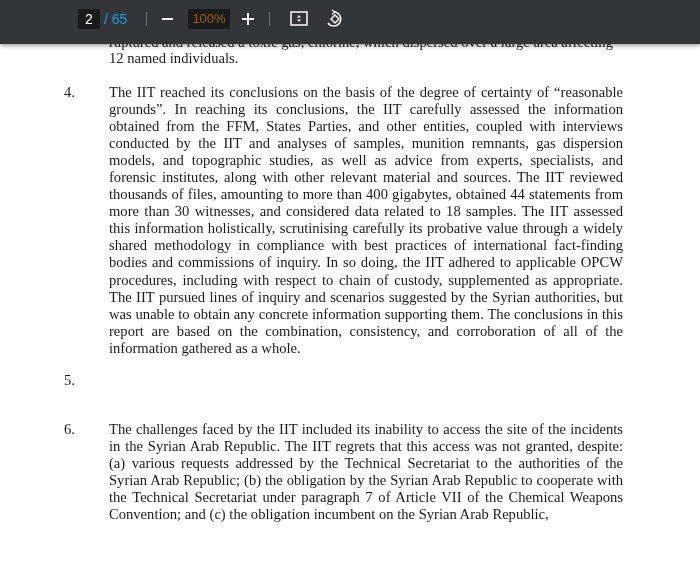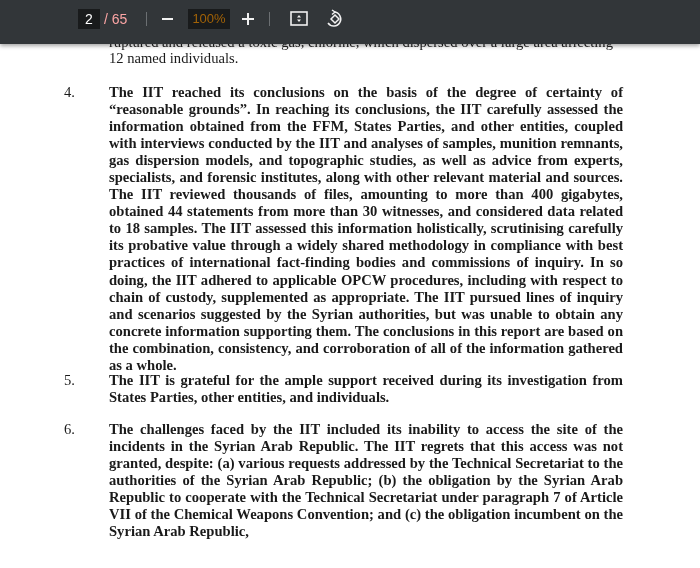--- a/index.html
+++ b/index.html
@@ -14,53 +14,52 @@
       box-shadow:0 2px 4px rgba(0,0,0,0.35);
       z-index:10;
       font-family:"Liberation Sans", sans-serif;
       color:#f1f1f1;
     }
     .page-input {
       position:absolute; left:78px; top:9px; width:22px; height:20px;
       background:#191b1c; color:#fff; font-size:14px; text-align:center; line-height:20px;
       border:none;
     }
-    .page-total { position:absolute; left:104px; top:9px; font-size:14px; line-height:20px; color:#fca5a5; }
+    .page-total { position:absolute; left:104px; top:9px; font-size:14px; line-height:20px; color:#0ea5e9; }
     .sep { position:absolute; top:12px; width:1px; height:14px; background:#6b6f72; }
     .zoom-out { position:absolute; left:158px; top:9px; width:20px; height:20px; cursor:pointer; }
     .zoom-out::before { content:""; position:absolute; left:4px; top:9px; width:11px; height:2px; background:#f1f1f1; }
     .zoom-val {
       position:absolute; left:188px; top:9px; width:42px; height:20px;
       background:#191b1c; color:#a16207; font-size:13px; line-height:20px; text-align:center;
     }
     .zoom-in { position:absolute; left:238px; top:9px; width:20px; height:20px; cursor:pointer; }
     .zoom-in::before { content:""; position:absolute; left:4px; top:9px; width:12px; height:2px; background:#f1f1f1; }
     .zoom-in::after { content:""; position:absolute; left:9px; top:4px; width:2px; height:12px; background:#f1f1f1; }
     .icon-btn { position:absolute; top:9px; width:22px; height:20px; cursor:pointer; }
     .page {
       position:absolute; left:0; top:0; width:700px; height:568px;
       color:#1a1a1a; font-size:14.6px;
     }
     .clip-line { position:absolute; left:109px; top:34px; width:520px; white-space:nowrap; font-size:14.6px; color:#222; }
     .line { position:absolute; left:109px; white-space:nowrap; font-size:14.6px; line-height:17px; }
-    .para { position:absolute; left:109px; width:514px; font-size:14.6px; line-height:17.05px; text-align:justify;font-weight:bold; }
+    .para { position:absolute; left:109px; width:514px; font-size:14.6px; line-height:17.05px; text-align:justify; }
     .num { position:absolute; left:64px; font-size:14.6px; line-height:17px; }
   </style>
 </head>
 <body>
 
 <div class="page">
   <div class="clip-line">ruptured and released a toxic gas, chlorine, which dispersed over a large area affecting</div>
   <div class="line" style="top:50px;">12 named individuals.</div>
 
   <div class="num" style="top:84px;">4.</div>
   <div class="para" style="top:84px;">The IIT reached its conclusions on the basis of the degree of certainty of “reasonable grounds”. In reaching its conclusions, the IIT carefully assessed the information obtained from the FFM, States Parties, and other entities, coupled with interviews conducted by the IIT and analyses of samples, munition remnants, gas dispersion models, and topographic studies, as well as advice from experts, specialists, and forensic institutes, along with other relevant material and sources. The IIT reviewed thousands of files, amounting to more than 400 gigabytes, obtained 44 statements from more than 30 witnesses, and considered data related to 18 samples. The IIT assessed this information holistically, scrutinising carefully its probative value through a widely shared methodology in compliance with best practices of international fact-finding bodies and commissions of inquiry. In so doing, the IIT adhered to applicable OPCW procedures, including with respect to chain of custody, supplemented as appropriate. The IIT pursued lines of inquiry and scenarios suggested by the Syrian authorities, but was unable to obtain any concrete information supporting them. The conclusions in this report are based on the combination, consistency, and corroboration of all of the information gathered as a whole.</div>
 
   <div class="num" style="top:372px;">5.</div>
-  <div class="para" style="top:372px;">The IIT is grateful for the ample support received during its investigation from States Parties, other entities, and individuals.</div>
 
   <div class="num" style="top:421px;">6.</div>
   <div class="para" style="top:421px;">The challenges faced by the IIT included its inability to access the site of the incidents in the Syrian Arab Republic. The IIT regrets that this access was not granted, despite: (a) various requests addressed by the Technical Secretariat to the authorities of the Syrian Arab Republic; (b) the obligation by the Syrian Arab Republic to cooperate with the Technical Secretariat under paragraph 7 of Article VII of the Chemical Weapons Convention; and (c) the obligation incumbent on the Syrian Arab Republic,</div>
 </div>
 
 <div class="toolbar">
   <div class="page-input">2</div>
   <div class="page-total">/ 65</div>
   <div class="sep" style="left:146px;"></div>
   <div class="zoom-out"><span></span></div>

